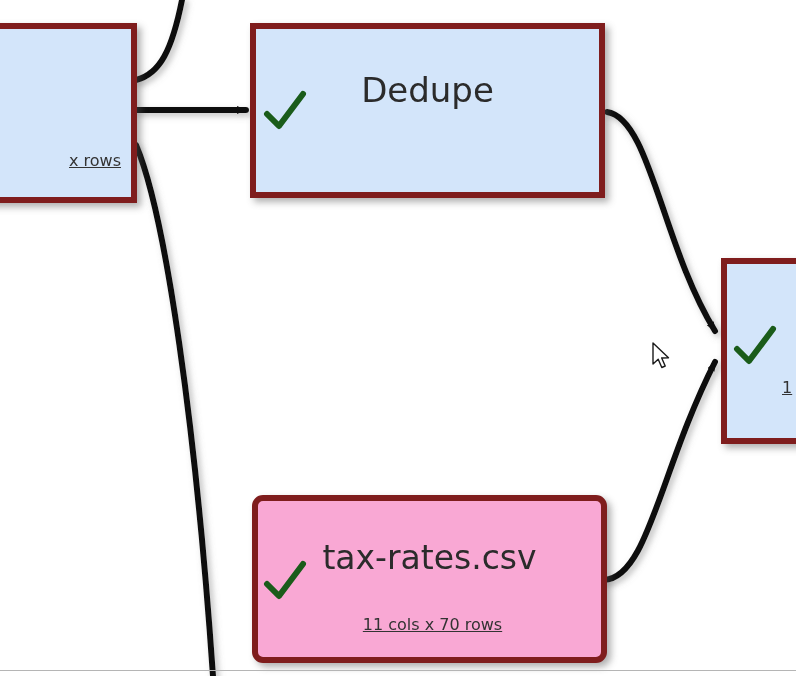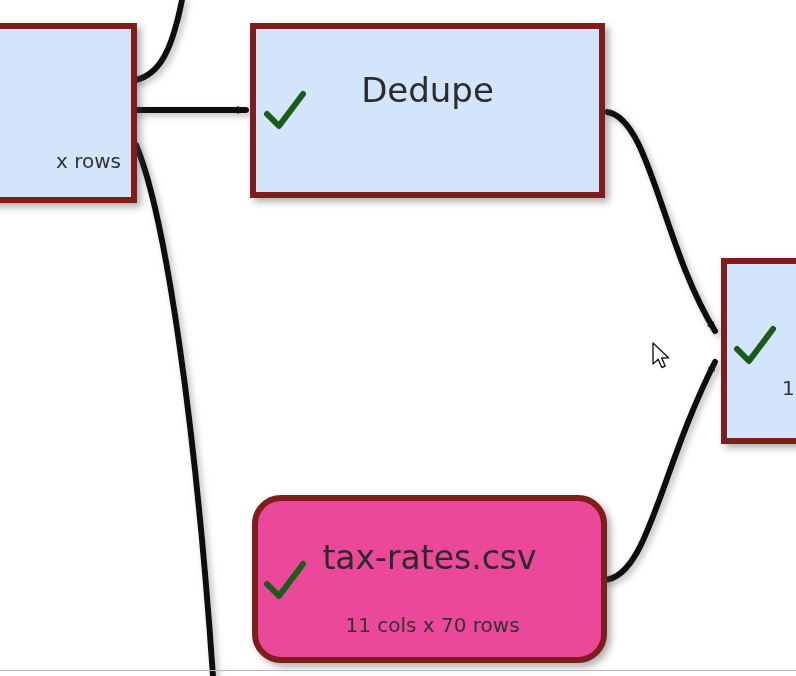--- a/index.html
+++ b/index.html
@@ -29,42 +29,43 @@
   }
   
   .node {
     position: absolute;
     box-sizing: border-box;
     border: 6px solid #7f1d1d;
     background: #d3e5fa;
     box-shadow: 4px 4px 7px rgba(80, 80, 80, 0.45);
   }
   .node.pink {
-    background: #ec4899;
-    border-radius: 29px;
+    background: #f9a8d4;
+    border-radius: 11px;
   }
   .node-title {
     position: absolute;
     left: 0;
     right: 0;
     text-align: center;
     color: #2b2b2b;
     font-size: 34px;
     line-height: 38px;
     white-space: nowrap;
   }
   .node-sub {
     position: absolute;
     left: 0;
     right: 0;
     text-align: center;
     color: #333333;
-    font-size: 20px;
+    font-size: 16px;
     line-height: 24px;
     white-space: nowrap;
+    text-decoration: underline;
   }
   
   .check {
     position: absolute;
     pointer-events: none;
   }
   
   #watermark {
     position: absolute;
     left: 0;

